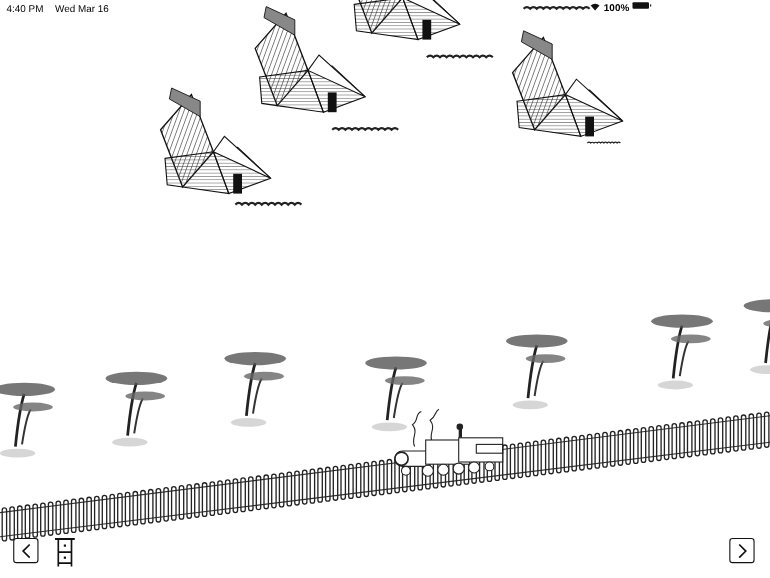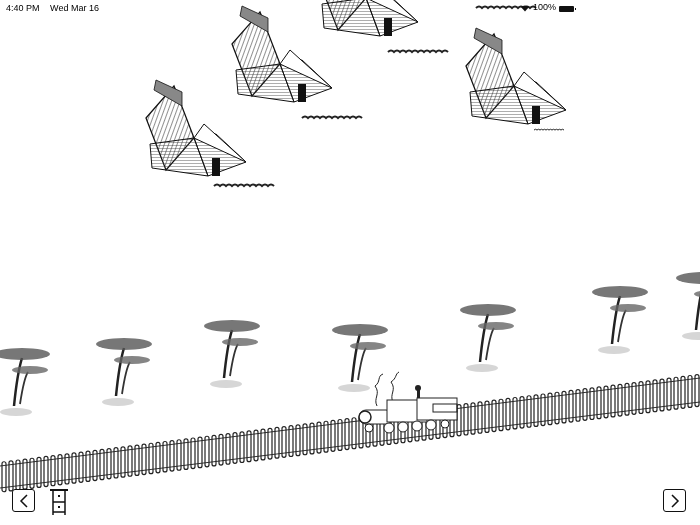--- a/index.html
+++ b/index.html
@@ -1,20 +1,20 @@
 <!DOCTYPE html>
 <html><head>
 <meta charset="utf-8">
 <style>
   html,body{margin:0;padding:0;background:#fff;}
   body{width:700px;height:525px;position:relative;overflow:hidden;font-family:"Liberation Sans",sans-serif;color:#000;}
-  .statusbar{position:absolute;left:0;top:0;width:580px;height:16px;font-size:9px;}
+  .statusbar{position:absolute;left:0;top:0;width:580px;height:16px;font-size:9px;padding-left:16px;}
   .sb-left{position:absolute;left:6px;top:3px;}
   .sb-left span{margin-right:8px;}
-  .sb-right{position:absolute;right:6px;top:2px;display:flex;align-items:flex-end;gap:3px;}
+  .sb-right{position:absolute;right:6px;top:2px;display:flex;align-items:flex-start;gap:3px;font-weight:bold;}
   .battery{width:15px;height:6px;background:#111;border-radius:1px;position:relative;}
   .battery:after{content:"";position:absolute;right:-2px;top:2px;width:1px;height:2px;background:#111;}
   .scene{position:absolute;left:0;top:0;width:700px;height:525px;}
   .nav-btn{position:absolute;width:23px;height:23px;border:1.5px solid #111;border-radius:3px;box-sizing:border-box;background:#fff;display:flex;align-items:center;justify-content:center;cursor:pointer;}
   .nav-btn svg{width:12px;height:14px;}
   .prev{left:12px;top:489px;}
   .next{left:663px;top:489px;}
   .cabinet{position:absolute;left:49px;top:488px;width:20px;height:28px;cursor:pointer;}
 </style>
 </head>

